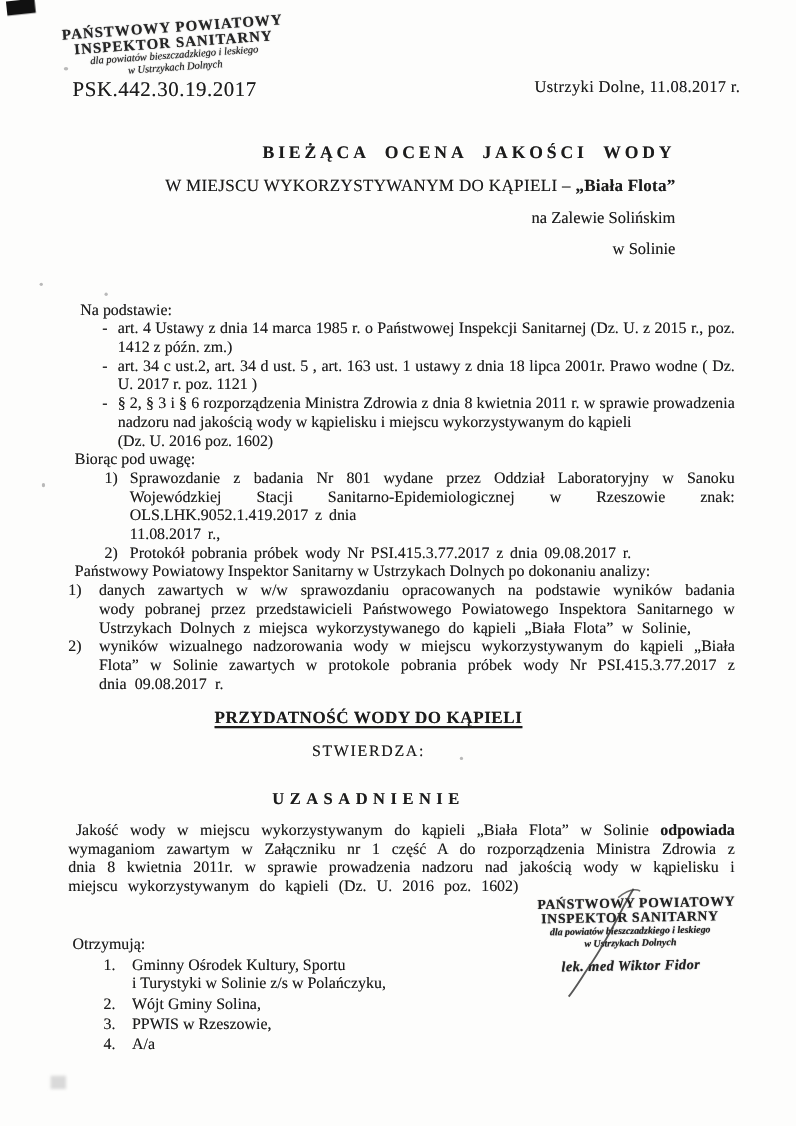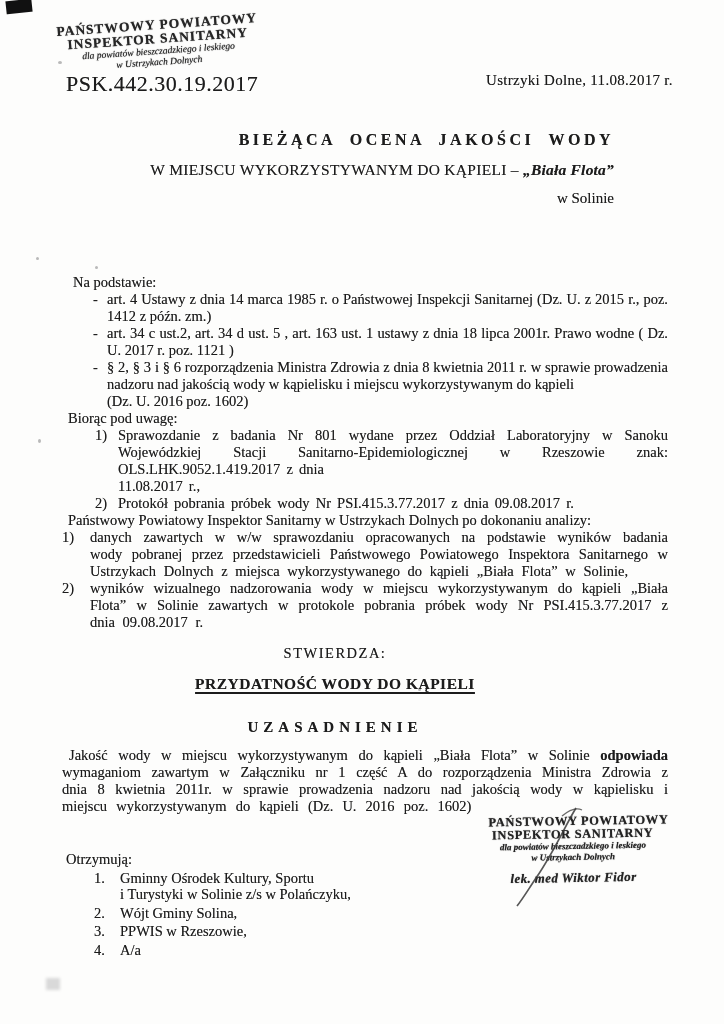--- a/index.html
+++ b/index.html
@@ -23,27 +23,27 @@
   .smudge{position:absolute;top:978px;left:46px;width:14px;height:12px;background:#d9d9d9;filter:blur(1.5px);}
   
   .stamp-top{
     position:absolute;top:18px;left:36px;width:244px;
     transform:rotate(-4deg);
     text-align:center;color:#262626;line-height:14px;
     text-shadow:0 0 .9px rgba(20,20,20,.7);
   }
   .stamp-top .s-bold{font-weight:bold;font-size:13.5px;letter-spacing:1px;white-space:nowrap;}
   .stamp-top .s-it{font-style:italic;font-size:9.5px;line-height:11px;white-space:nowrap;}
-  .case-number{position:absolute;top:71px;left:66px;font-size:22px;letter-spacing:.5px;}
+  .case-number{position:absolute;top:71px;left:66px;font-size:19px;letter-spacing:.5px;}
   .date-line{position:absolute;top:72px;left:486px;font-size:15px;letter-spacing:.3px;}
   
   .titles{position:absolute;top:131px;left:62px;width:604px;text-align:right;padding-right:52px;box-sizing:border-box;}
   .t1{font-size:16px;font-weight:bold;letter-spacing:3.5px;word-spacing:7px;white-space:nowrap;}
   .t2{margin-top:12px;font-size:15.5px;letter-spacing:.3px;white-space:nowrap;}
-  .t2 b{letter-spacing:.2px;font-style:italic;}
+  .t2 b{letter-spacing:.2px;}
   .t3{margin-top:12px;font-size:15px;}
   .t4{margin-top:11px;font-size:15px;}
   
   .body{position:absolute;top:250px;left:62px;width:606px;font-size:14.5px;line-height:17px;margin-top:24px;}
   .intro{padding-left:11px;}
   .intro2{padding-left:6px;}
   .li{display:flex;}
   .dash-list .li .marker{flex:0 0 14px;margin-left:31px;}
   .dash-list .li .txt{flex:1;text-align:justify;}
   .num-list .li .marker{flex:0 0 23px;margin-left:33px;}
@@ -92,20 +92,21 @@
     <div class="s-it">dla powiatów bieszczadzkiego i leskiego</div>
     <div class="s-it">w Ustrzykach Dolnych</div>
   </div>
 
   <div class="case-number">PSK.442.30.19.2017</div>
   <div class="date-line">Ustrzyki Dolne, 11.08.2017 r.</div>
 
   <div class="titles">
     <div class="t1">BIEŻĄCA OCENA JAKOŚCI WODY</div>
     <div class="t2"><span>W MIEJSCU WYKORZYSTYWANYM DO KĄPIELI – </span><b>„Biała Flota”</b></div>
+    <div class="t3">na Zalewie Solińskim</div>
     <div class="t4">w Solinie</div>
   </div>
 
   <div class="body">
 
     <div class="intro">Na podstawie:</div>
     <div class="dash-list">
       <div class="li">
         <span class="marker">-</span>
         <span class="txt">art. 4 Ustawy z dnia 14 marca 1985 r. o Państwowej Inspekcji Sanitarnej (Dz. U. z 2015 r., poz. 1412 z późn. zm.)</span>
@@ -139,22 +140,22 @@
       <div class="li">
         <span class="marker">1)</span>
         <span class="txt">danych zawartych w w/w sprawozdaniu opracowanych na podstawie wyników badania wody pobranej przez przedstawicieli Państwowego Powiatowego Inspektora Sanitarnego w Ustrzykach Dolnych z miejsca wykorzystywanego do kąpieli „Biała Flota” w Solinie,</span>
       </div>
       <div class="li">
         <span class="marker">2)</span>
         <span class="txt">wyników wizualnego nadzorowania wody w miejscu wykorzystywanym do kąpieli „Biała Flota” w Solinie zawartych w protokole pobrania próbek wody Nr PSI.415.3.77.2017 z dnia 09.08.2017 r.</span>
       </div>
     </div>
 
+    <div class="center verdict">PRZYDATNOŚĆ WODY DO KĄPIELI</div>
     <div class="center stwierdza">STWIERDZA:</div>
-    <div class="center verdict">PRZYDATNOŚĆ WODY DO KĄPIELI</div>
     <div class="center uzasadnienie">UZASADNIENIE</div>
 
     <div class="just-par"><span>Jakość wody w miejscu wykorzystywanym do kąpieli „Biała Flota” w Solinie </span><b>odpowiada</b><span> wymaganiom zawartym w Załączniku nr 1 część A do rozporządzenia Ministra Zdrowia z dnia 8 kwietnia 2011r. w sprawie prowadzenia nadzoru nad jakością wody w kąpielisku i miejscu wykorzystywanym do kąpieli (Dz. U. 2016 poz. 1602)</span></div>
   </div>
 
   <div class="stamp-bottom">
     <div class="b-bold">PAŃSTWOWY POWIATOWY</div>
     <div class="b-bold">INSPEKTOR SANITARNY</div>
     <div class="b-it">dla powiatów bieszczadzkiego i leskiego</div>
     <div class="b-it">w Ustrzykach Dolnych</div>

